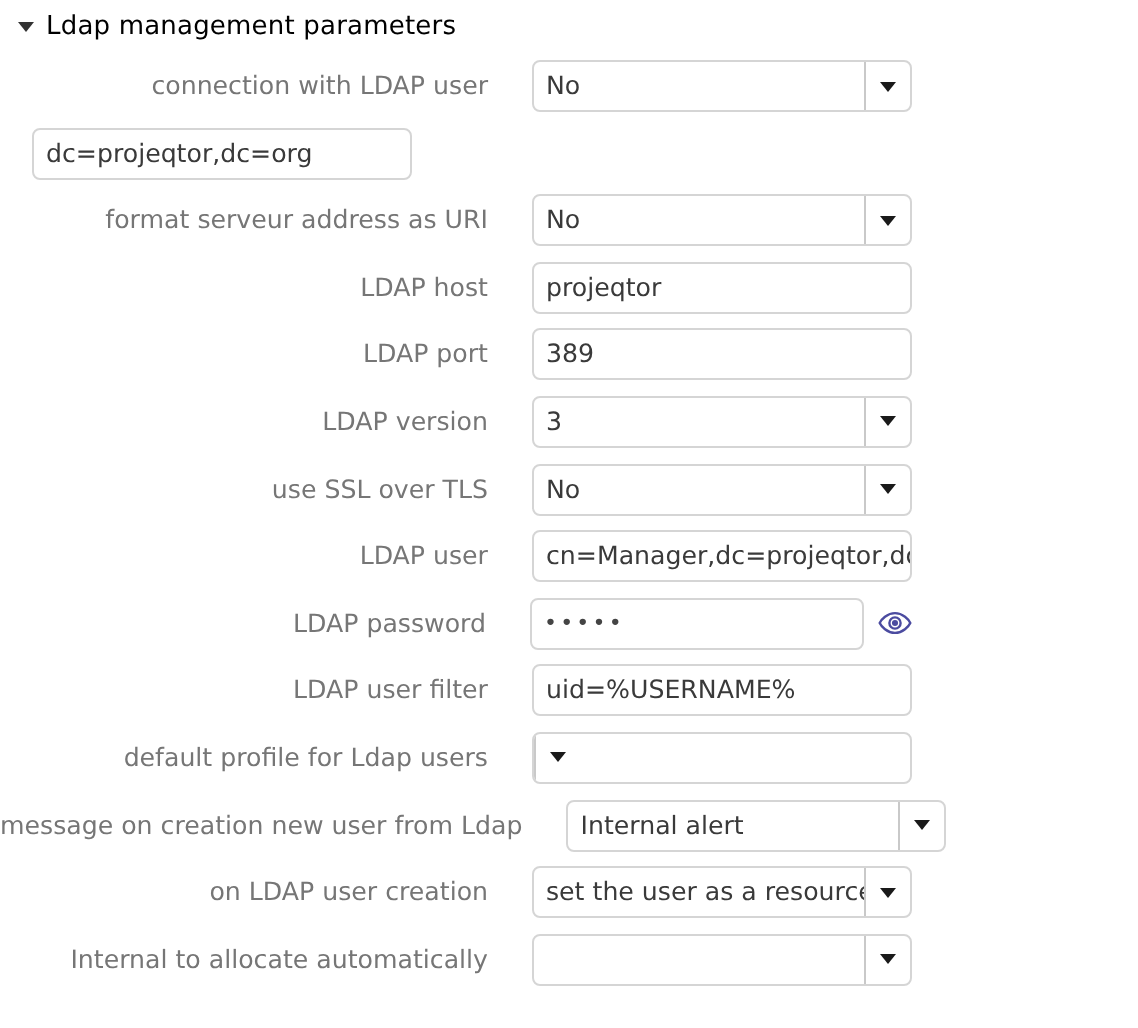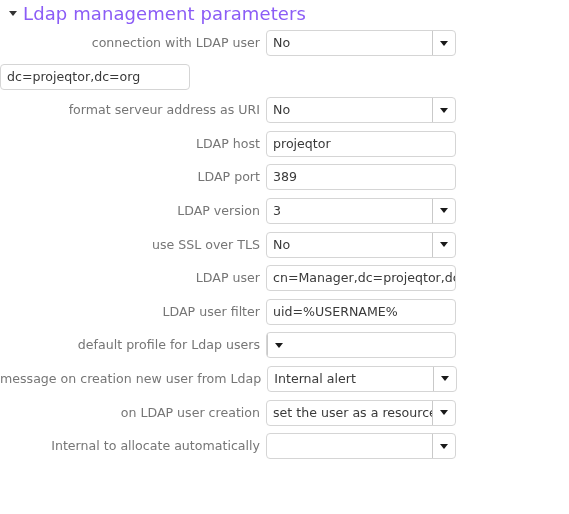--- a/index.html
+++ b/index.html
@@ -29,22 +29,22 @@
   .caret {
     width: 0;
     height: 0;
     border-left: 4.5px solid transparent;
     border-right: 4.5px solid transparent;
     border-top: 5px solid #333333;
     margin-right: 6px;
     margin-top: 1px;
   }
   .section-title {
-    font-size: 18px;
-    color: #8b5cf6;
+    font-size: 13px;
+    color: #000000;
     letter-spacing: 0.1px;
     white-space: nowrap;
   }
 
   
   .form {
     position: absolute;
     left: 0;
     top: 30px;
     width: 456px;
@@ -74,20 +74,21 @@
     position: relative;
     width: 190px;
     height: 26px;
     box-sizing: border-box;
     border: 1px solid #d5d5d5;
     border-radius: 4px;
     background: #ffffff;
     display: flex;
     align-items: center;
     overflow: hidden;
+    margin-left: 16px;
   }
   .field.pw {
     width: 167px;
   }
   .value {
     font-size: 12.6px;
     color: #3a3a3a;
     padding-left: 6px;
     white-space: nowrap;
     overflow: hidden;
@@ -207,20 +208,35 @@
     </div>
     <div class="row">
       <div class="label">LDAP user</div>
       <div class="field-wrap">
         <div class="field">
           <span class="value">cn=Manager,dc=projeqtor,dc=</span>
         </div>
       </div>
     </div>
     <div class="row">
+      <div class="label">LDAP password</div>
+      <div class="field-wrap">
+        <div class="field pw">
+          <span class="value dots">•••••</span>
+        </div>
+        <span class="eye-icon">
+          <svg width="17" height="17" viewBox="0 0 20 20">
+            <path d="M10 4.2C5.4 4.2 1.9 8 1 10c0.9 2 4.4 5.8 9 5.8s8.1-3.8 9-5.8c-0.9-2-4.4-5.8-9-5.8z" fill="none" stroke="#4b4ba0" stroke-width="1.4"></path>
+            <circle cx="10" cy="10" r="3.3" fill="none" stroke="#4b4ba0" stroke-width="1.4"></circle>
+            <circle cx="10" cy="10" r="1.8" fill="#4b4ba0"></circle>
+          </svg>
+        </span>
+      </div>
+    </div>
+    <div class="row">
       <div class="label">LDAP user filter</div>
       <div class="field-wrap">
         <div class="field">
           <span class="value">uid=%USERNAME%</span>
         </div>
       </div>
     </div>
     <div class="row">
       <div class="label">default profile for Ldap users</div>
       <div class="field-wrap">

